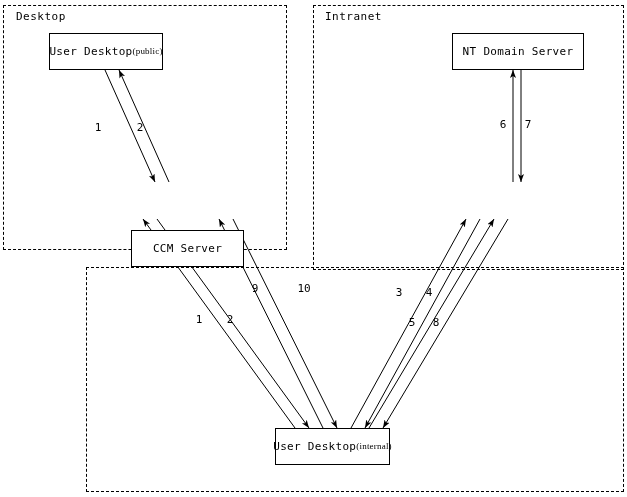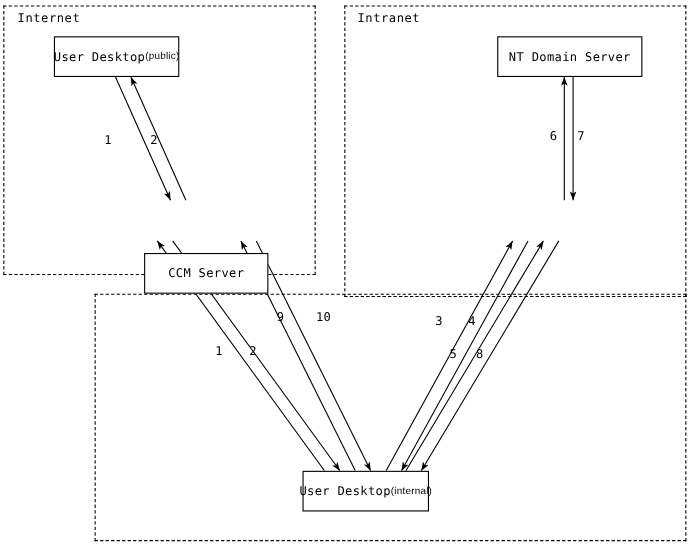--- a/index.html
+++ b/index.html
@@ -48,21 +48,21 @@
     color: #000000;
   }
   .node-title {
     font-family: "DejaVu Sans Mono", "Liberation Mono", monospace;
     font-size: 11px;
     line-height: 13px;
     white-space: nowrap;
     letter-spacing: 0.3px;
   }
   .node-sub {
-    font-family: Liberation Sans, sans-serif;
+    font-family: Liberation Serif, serif;
     font-size: 9px;
     line-height: 11px;
     white-space: nowrap;
     letter-spacing: 0.2px;
   }
   .edge-label {
     position: absolute;
     font-family: "DejaVu Sans Mono", "Liberation Mono", monospace;
     font-size: 11px;
     color: #000000;
@@ -72,21 +72,21 @@
 </style>
 </head>
 <body>
 
 <div id="canvas">
 
   <div class="zone" id="zone-internet" style="left: 3px; top: 5px; width: 284px; height: 245px;"></div>
   <div class="zone" id="zone-intranet" style="left: 313px; top: 5px; width: 311px; height: 265px;"></div>
   <div class="zone" id="zone-internal" style="left: 86px; top: 267px; width: 538px; height: 225px;"></div>
 
-  <div class="zone-label" id="zone-label-internet" style="left: 16px; top: 10px;">Internet</div>
+  <div class="zone-label" id="zone-label-internet" style="left: 16px; top: 10px;">Desktop</div>
   <div class="zone-label" id="zone-label-intranet" style="left: 325px; top: 10px; text-align: right;">Intranet</div>
 
   <svg class="layer" id="edge-layer" viewBox="0 0 627 497" xmlns="http://www.w3.org/2000/svg">
     <defs>
       <marker id="ah" markerWidth="9" markerHeight="9" refX="8" refY="3" orient="auto" markerUnits="strokeWidth">
         <path d="M0,0 L8,3 L0,6 L2,3 z" fill="#000000"></path>
       </marker>
     </defs>
     <g id="edge-lines" stroke="#000000" stroke-width="1" fill="none">
         <line x1="105" y1="70" x2="155" y2="182" marker-end="url(#ah)"></line>
@@ -130,16 +130,16 @@
       <div class="edge-label" style="left: 140px; top: 127px;">2</div>
       <div class="edge-label" style="left: 199px; top: 319px;">1</div>
       <div class="edge-label" style="left: 230px; top: 319px;">2</div>
       <div class="edge-label" style="left: 399px; top: 292px;">3</div>
       <div class="edge-label" style="left: 429px; top: 292px;">4</div>
       <div class="edge-label" style="left: 412px; top: 322px;">5</div>
       <div class="edge-label" style="left: 503px; top: 124px;">6</div>
       <div class="edge-label" style="left: 528px; top: 124px;">7</div>
       <div class="edge-label" style="left: 436px; top: 322px;">8</div>
       <div class="edge-label" style="left: 255px; top: 288px;">9</div>
-      <div class="edge-label" style="left: 294px; top: 288px;">10</div>
+      <div class="edge-label" style="left: 304px; top: 288px;">10</div>
     </div>
 
 </div>
 
 </body></html>

